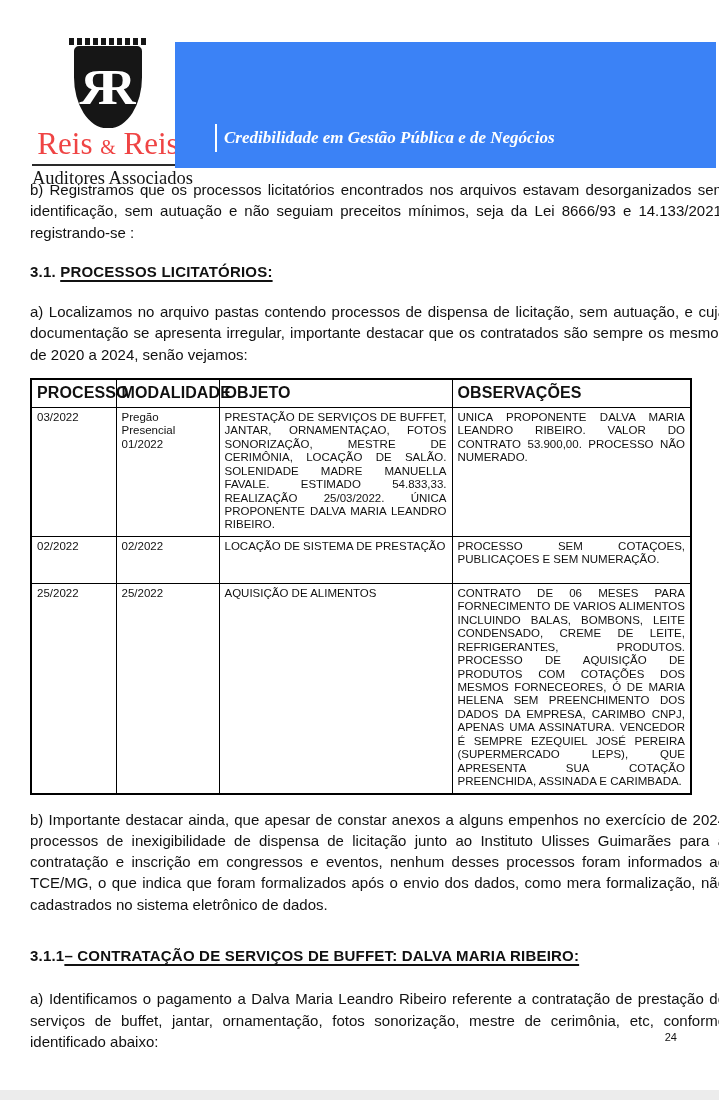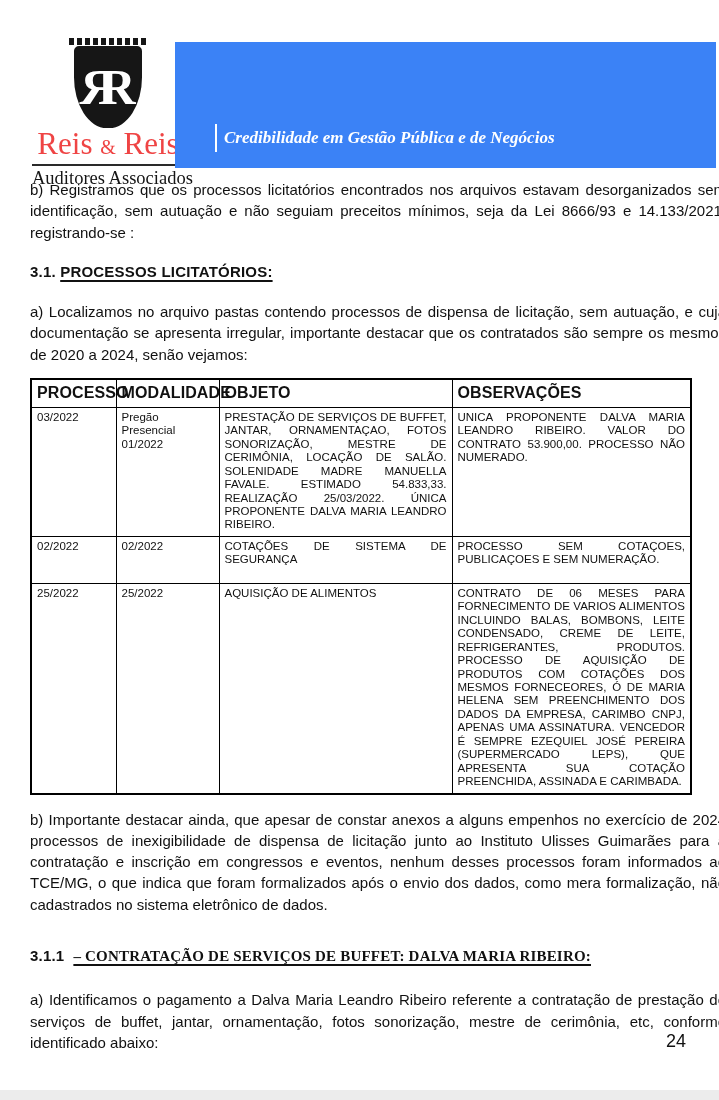--- a/index.html
+++ b/index.html
@@ -65,42 +65,42 @@
   h2.sec {
     font-size: 15px; font-weight: bold; margin: 18px 0 19px; text-align: left;
     letter-spacing: 0.2px;
   }
   h2.sec .sec-title {
     text-decoration: underline;
     text-decoration-thickness: 1.5px;
     text-underline-offset: 3px;
   }
   h2.sec311 { margin: 0 0 22px; }
-  h2.sec311 .sec-title { margin-left: 9px; font-family: Liberation Serif, serif; }
+  h2.sec311 .sec-title { margin-left: 0; }
 
   
   table.proc {
     border-collapse: collapse; width: 660px; table-layout: fixed;
     font-size: 11.5px; line-height: 1.17; margin: 1px 0 14px;
     border: 2px solid #000;
   }
   table.proc th, table.proc td {
     border: 1.4px solid #000; vertical-align: top;
     padding: 3px 5px 4px 5px;
   }
   table.proc th {
     text-align: left; font-size: 16px; padding: 4px 5px;
     font-weight: bold; letter-spacing: 0.1px;
   }
   td.cell-justify { text-align: justify; }
   td.cell-plain { text-align: left; }
   tr.row-short td { padding-bottom: 16px; }
 
   
-  .page-number { position: absolute; top: 1031px; right: 33px; font-size: 18px; }
+  .page-number { position: absolute; top: 1031px; right: 42px; font-size: 11px; }
   .bottom-bar { position: absolute; left: 0; right: 0; bottom: 0; height: 10px; background: #ececec; }
 </style>
 </head>
 <body>
 
 <div class="page">
 
   <div class="letterhead">
     <div class="logo">
       <div class="crenellation"></div>
@@ -151,21 +151,21 @@
       <tbody>
         <tr>
           <td class="cell-plain">03/2022</td>
           <td class="cell-plain">Pregão Presencial 01/2022</td>
           <td class="cell-justify">PRESTAÇÃO DE SERVIÇOS DE BUFFET, JANTAR, ORNAMENTAÇAO, FOTOS SONORIZAÇÃO, MESTRE DE CERIMÔNIA, LOCAÇÃO DE SALÃO. SOLENIDADE MADRE MANUELLA FAVALE. ESTIMADO 54.833,33. REALIZAÇÃO 25/03/2022. ÚNICA PROPONENTE DALVA MARIA LEANDRO RIBEIRO.</td>
           <td class="cell-justify">UNICA PROPONENTE DALVA MARIA LEANDRO RIBEIRO. VALOR DO CONTRATO 53.900,00. PROCESSO NÃO NUMERADO.</td>
         </tr>
         <tr class="row-short">
           <td class="cell-plain">02/2022</td>
           <td class="cell-plain">02/2022</td>
-          <td class="cell-justify">COTAÇÕES DE SISTEMA DE SEGURANÇA</td>
+          <td class="cell-justify">LOCAÇÃO DE SISTEMA DE PRESTAÇÃO</td>
           <td class="cell-justify">PROCESSO SEM COTAÇOES, PUBLICAÇOES E SEM NUMERAÇÃO.</td>
         </tr>
         <tr>
           <td class="cell-plain">25/2022</td>
           <td class="cell-plain">25/2022</td>
           <td class="cell-justify">AQUISIÇÃO DE ALIMENTOS</td>
           <td class="cell-justify">CONTRATO DE 06 MESES PARA FORNECIMENTO DE VARIOS ALIMENTOS INCLUINDO BALAS, BOMBONS, LEITE CONDENSADO, CREME DE LEITE, REFRIGERANTES, PRODUTOS. PROCESSO DE AQUISIÇÃO DE PRODUTOS COM COTAÇÕES DOS MESMOS FORNECEORES, Ó DE MARIA HELENA SEM PREENCHIMENTO DOS DADOS DA EMPRESA, CARIMBO CNPJ, APENAS UMA ASSINATURA. VENCEDOR É SEMPRE EZEQUIEL JOSÉ PEREIRA (SUPERMERCADO LEPS), QUE APRESENTA SUA COTAÇÃO PREENCHIDA, ASSINADA E CARIMBADA.</td>
         </tr>
       </tbody>
     </table>

